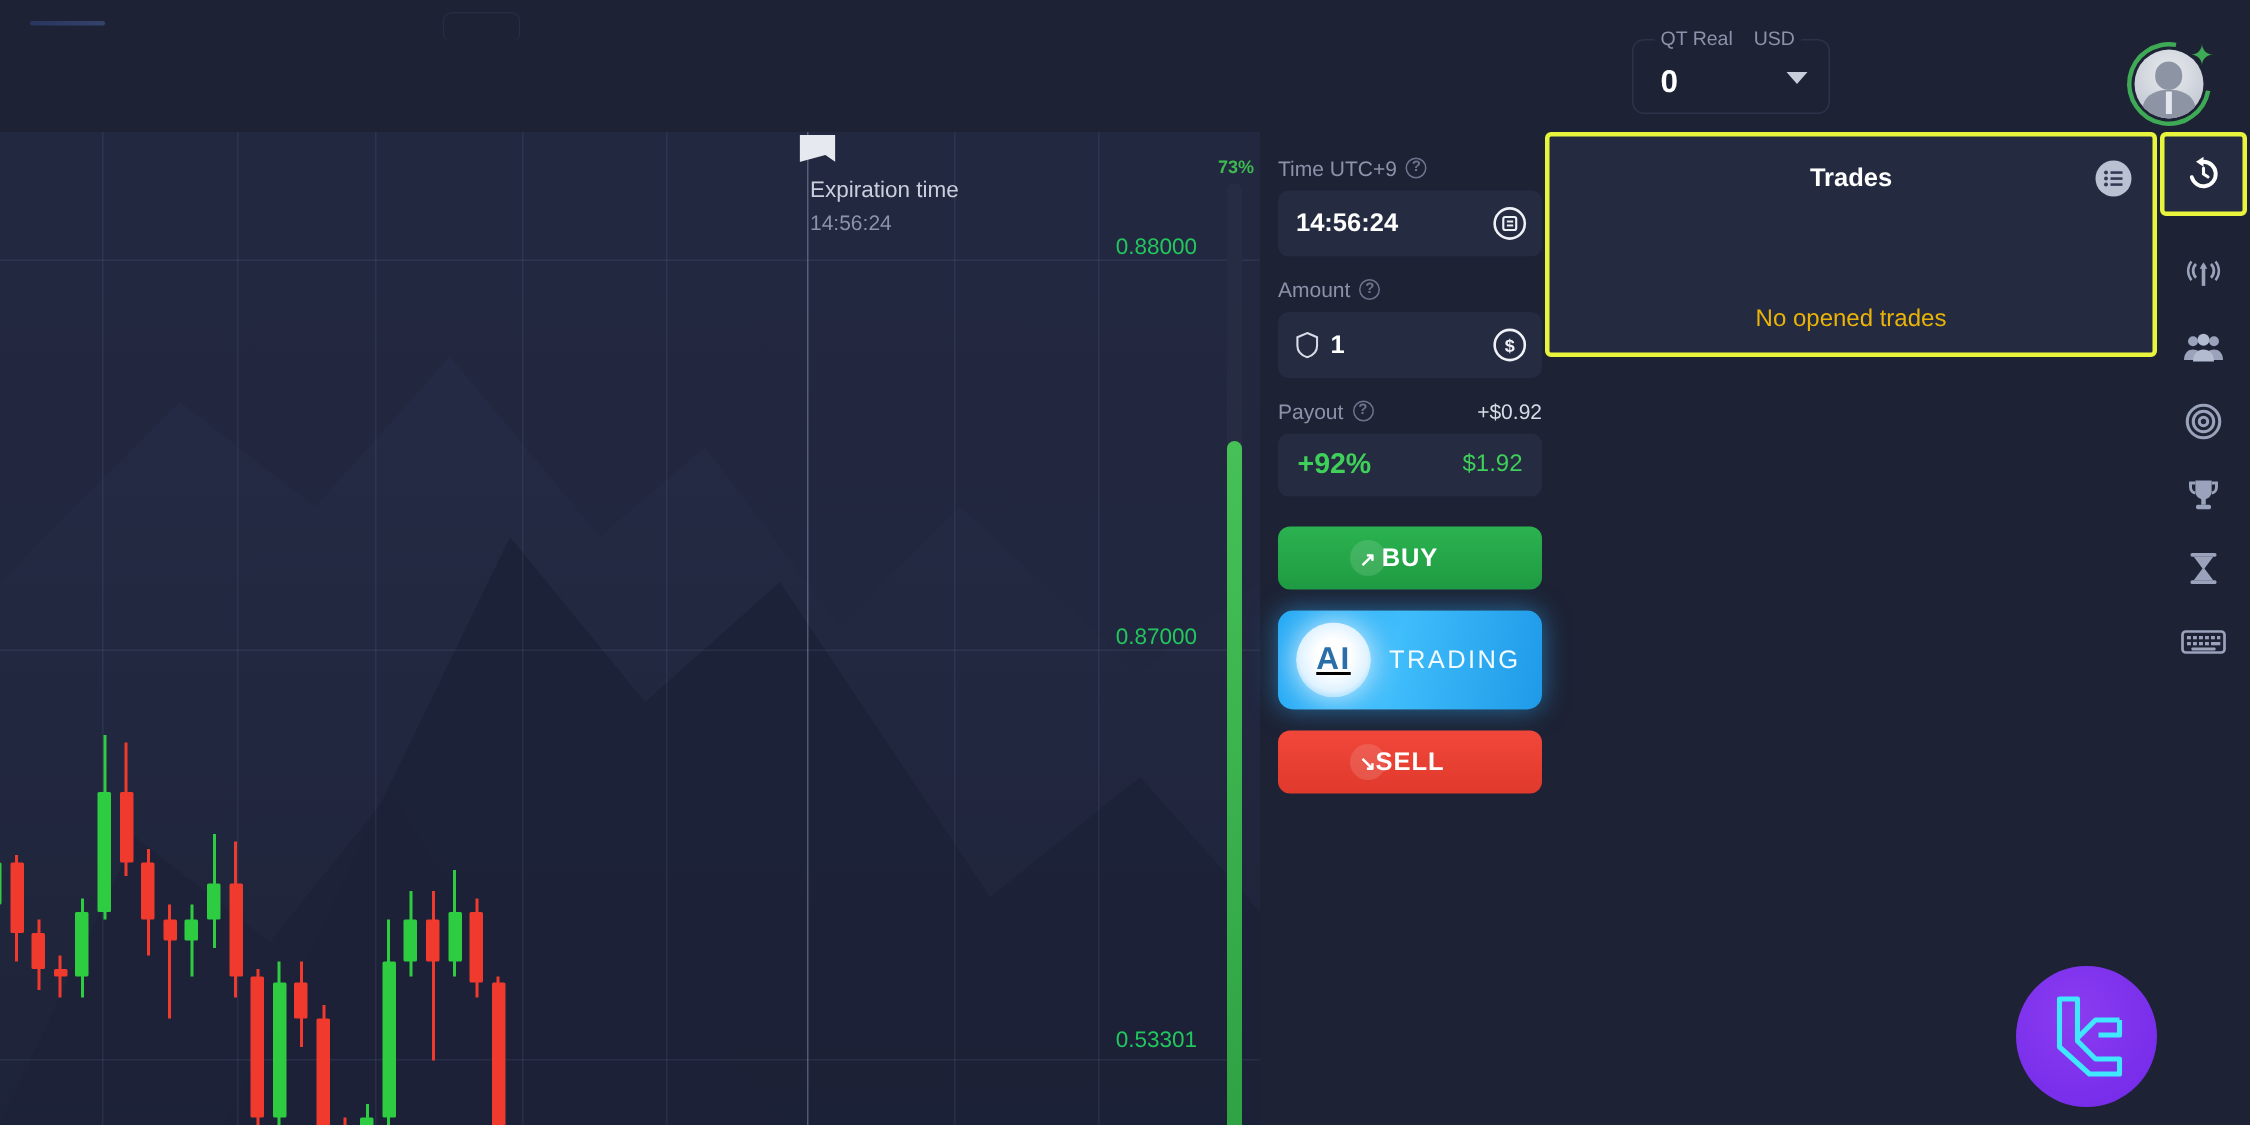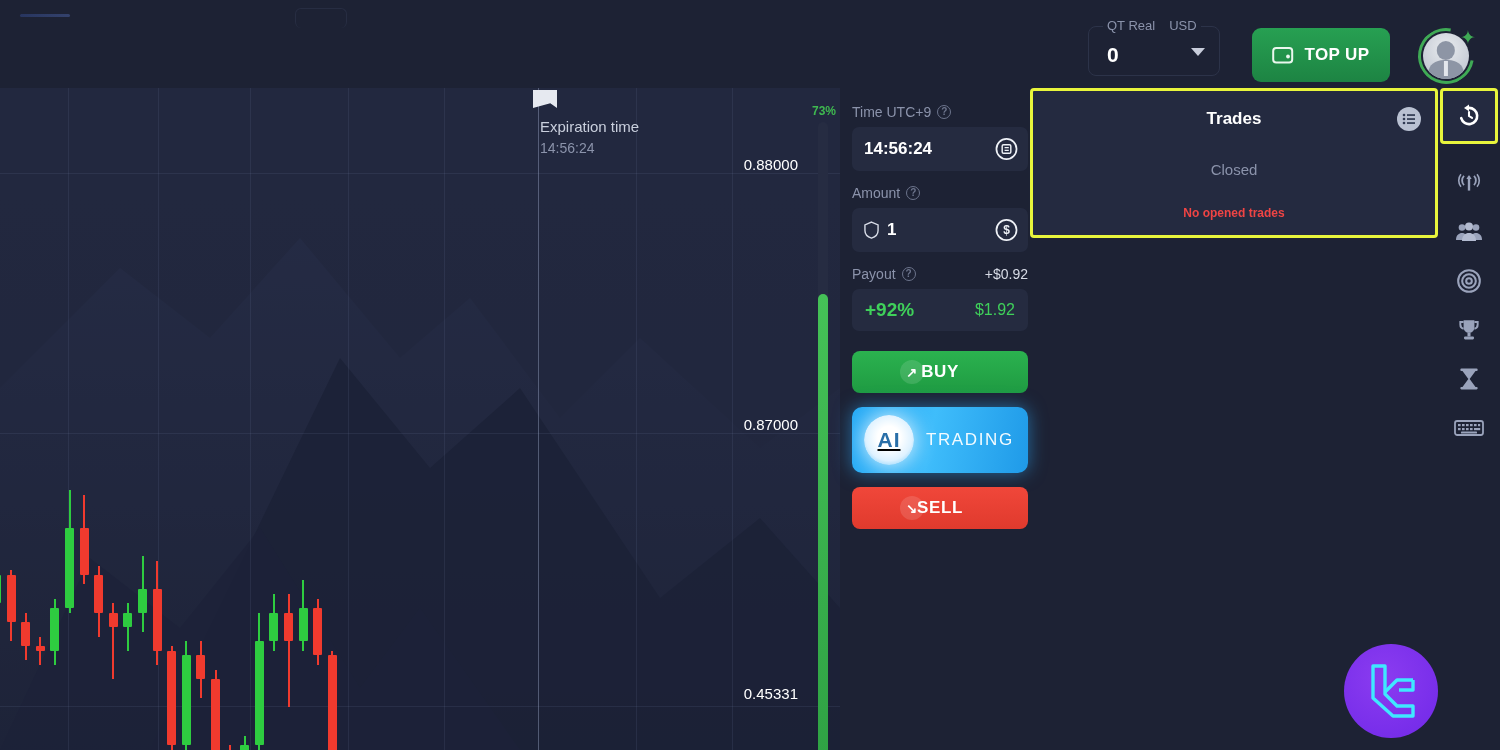--- a/index.html
+++ b/index.html
@@ -90,21 +90,21 @@
     position: absolute; left: 538px; top: 0; bottom: 0; width: 1px;
     background: rgba(170,185,215,.38);
   }
   .exp-flag {
     position: absolute; left: 533px; top: 2px; width: 24px; height: 18px; background: #e6e9f0;
     clip-path: polygon(0 0, 100% 0, 100% 100%, 72% 74%, 0 100%);
   }
   .exp-title { position: absolute; left: 540px; top: 30px; font-size: 15px; color: #c9cfdd; }
   .exp-time  { position: absolute; left: 540px; top: 52px; font-size: 14px; color: #8b93ab; }
   .price-label {
-    position: absolute; right: 42px; font-size: 15px; color: #ffffff; text-align: right;
+    position: absolute; right: 42px; font-size: 15px; color: #22c55e; text-align: right;
   }
   .sentiment-pct {
     position: absolute; left: 812px; top: 16px; font-size: 12px; font-weight: 700; color: #3fb950;
   }
   .sentiment-track {
     position: absolute; left: 818px; top: 34px; width: 10px; bottom: -8px;
     border-radius: 6px; background: #262c42;
   }
   .sentiment-fill {
     position: absolute; left: 0; bottom: 0; width: 10px; border-radius: 6px;
@@ -195,21 +195,21 @@
     flex: 1; display: flex; align-items: center; justify-content: center;
     font-size: 15px; cursor: pointer; position: relative;
   }
   .trades-tab.active { background: #1c2134; color: #fff; font-weight: 700; }
   .trades-tab.active::after {
     content: ''; position: absolute; left: 0; right: 0; bottom: 0; height: 2px; background: #3d7ddb;
   }
   .trades-tab.inactive { color: #8b93ab; }
   .trades-empty {
     height: 44px; display: flex; align-items: center; justify-content: center;
-    font-size: 12px; font-weight: 700; color: #ef4444;
+    font-size: 16px; font-weight: 400; color: #eab308;
   }
 
   
   .rail {
     position: absolute; right: 0; top: 88px; width: 62px; height: 662px; background: #1d2234;
   }
   .rail-item {
     width: 62px; height: 49px; display: flex; align-items: center; justify-content: center;
     color: #9aa3bb; cursor: pointer;
   }
@@ -235,27 +235,20 @@
 
     <div class="balance-box">
       <div class="balance-labels">
         <span>QT Real</span>
         <span>USD</span>
       </div>
       <div class="balance-value">0</div>
       <div class="balance-caret"></div>
     </div>
 
-    <div class="topup-btn">
-      <svg width="22" height="20" viewBox="0 0 22 20">
-        <rect x="1.2" y="3" width="19" height="14.5" rx="3" fill="none" stroke="#eaf7ee" stroke-width="2"></rect>
-        <circle cx="16" cy="11.5" r="1.9" fill="#eaf7ee"></circle>
-      </svg>
-      <span class="label">TOP UP</span>
-    </div>
 
     <div class="avatar-wrap">
       <div class="avatar-ring"></div>
       <div class="avatar-inner">
         <div class="avatar-head"></div>
         <div class="avatar-body"></div>
         <div class="avatar-tie"></div>
       </div>
       <div class="avatar-spark">✦</div>
     </div>
@@ -290,21 +283,21 @@
     <div class="grid-line-h" style="top:345px"></div>
     <div class="grid-line-h" style="top:618px"></div>
 
     <div class="exp-line"></div>
     <div class="exp-flag"></div>
     <div class="exp-title">Expiration time</div>
     <div class="exp-time">14:56:24</div>
 
     <div class="price-label" style="top:68px">0.88000</div>
     <div class="price-label" style="top:328px">0.87000</div>
-    <div class="price-label" style="top:597px">0.45331</div>
+    <div class="price-label" style="top:597px">0.53301</div>
 
     <div class="sentiment-pct">73%</div>
     <div class="sentiment-track">
       <div class="sentiment-fill" id="sentiment-fill" style="height: 73%;"></div>
     </div>
 
     <div id="candles">
         <div class="candle" style="left: -8px; top: 0px; width: 9px; height: 662px;">
           <div class="body" style="top:487.04285714285555px;height:28.371428571430727px;background:#2ecc40"></div>
         </div>
@@ -471,23 +464,20 @@
           <circle cx="2" cy="2" r="1.3" fill="#303a52"></circle>
             <rect x="5" y="1.2" width="8" height="1.7" fill="#303a52"></rect>
           <circle cx="2" cy="6" r="1.3" fill="#303a52"></circle>
             <rect x="5" y="5.2" width="8" height="1.7" fill="#303a52"></rect>
           <circle cx="2" cy="10" r="1.3" fill="#303a52"></circle>
             <rect x="5" y="9.2" width="8" height="1.7" fill="#303a52"></rect>
         </svg>
       </span>
     </div>
     <div class="trades-tabs">
-      <div class="trades-tab inactive">
-        <span>Closed</span>
-      </div>
     </div>
     <div class="trades-empty">No opened trades</div>
   </div>
 
   <div class="rail">
     <div class="rail-item highlight">
       <svg width="26" height="26" viewBox="0 0 24 24">
         <path d="M12 4.5 A7.5 7.5 0 1 1 4.8 14" fill="none" stroke="#fff" stroke-width="2.4" stroke-linecap="round"></path>
         <polygon points="12,1.4 12,7.6 7.4,4.5" fill="#fff"></polygon>
         <path d="M12 8.4 V12 L14.8 13.8" fill="none" stroke="#fff" stroke-width="1.9" stroke-linecap="round"></path>

